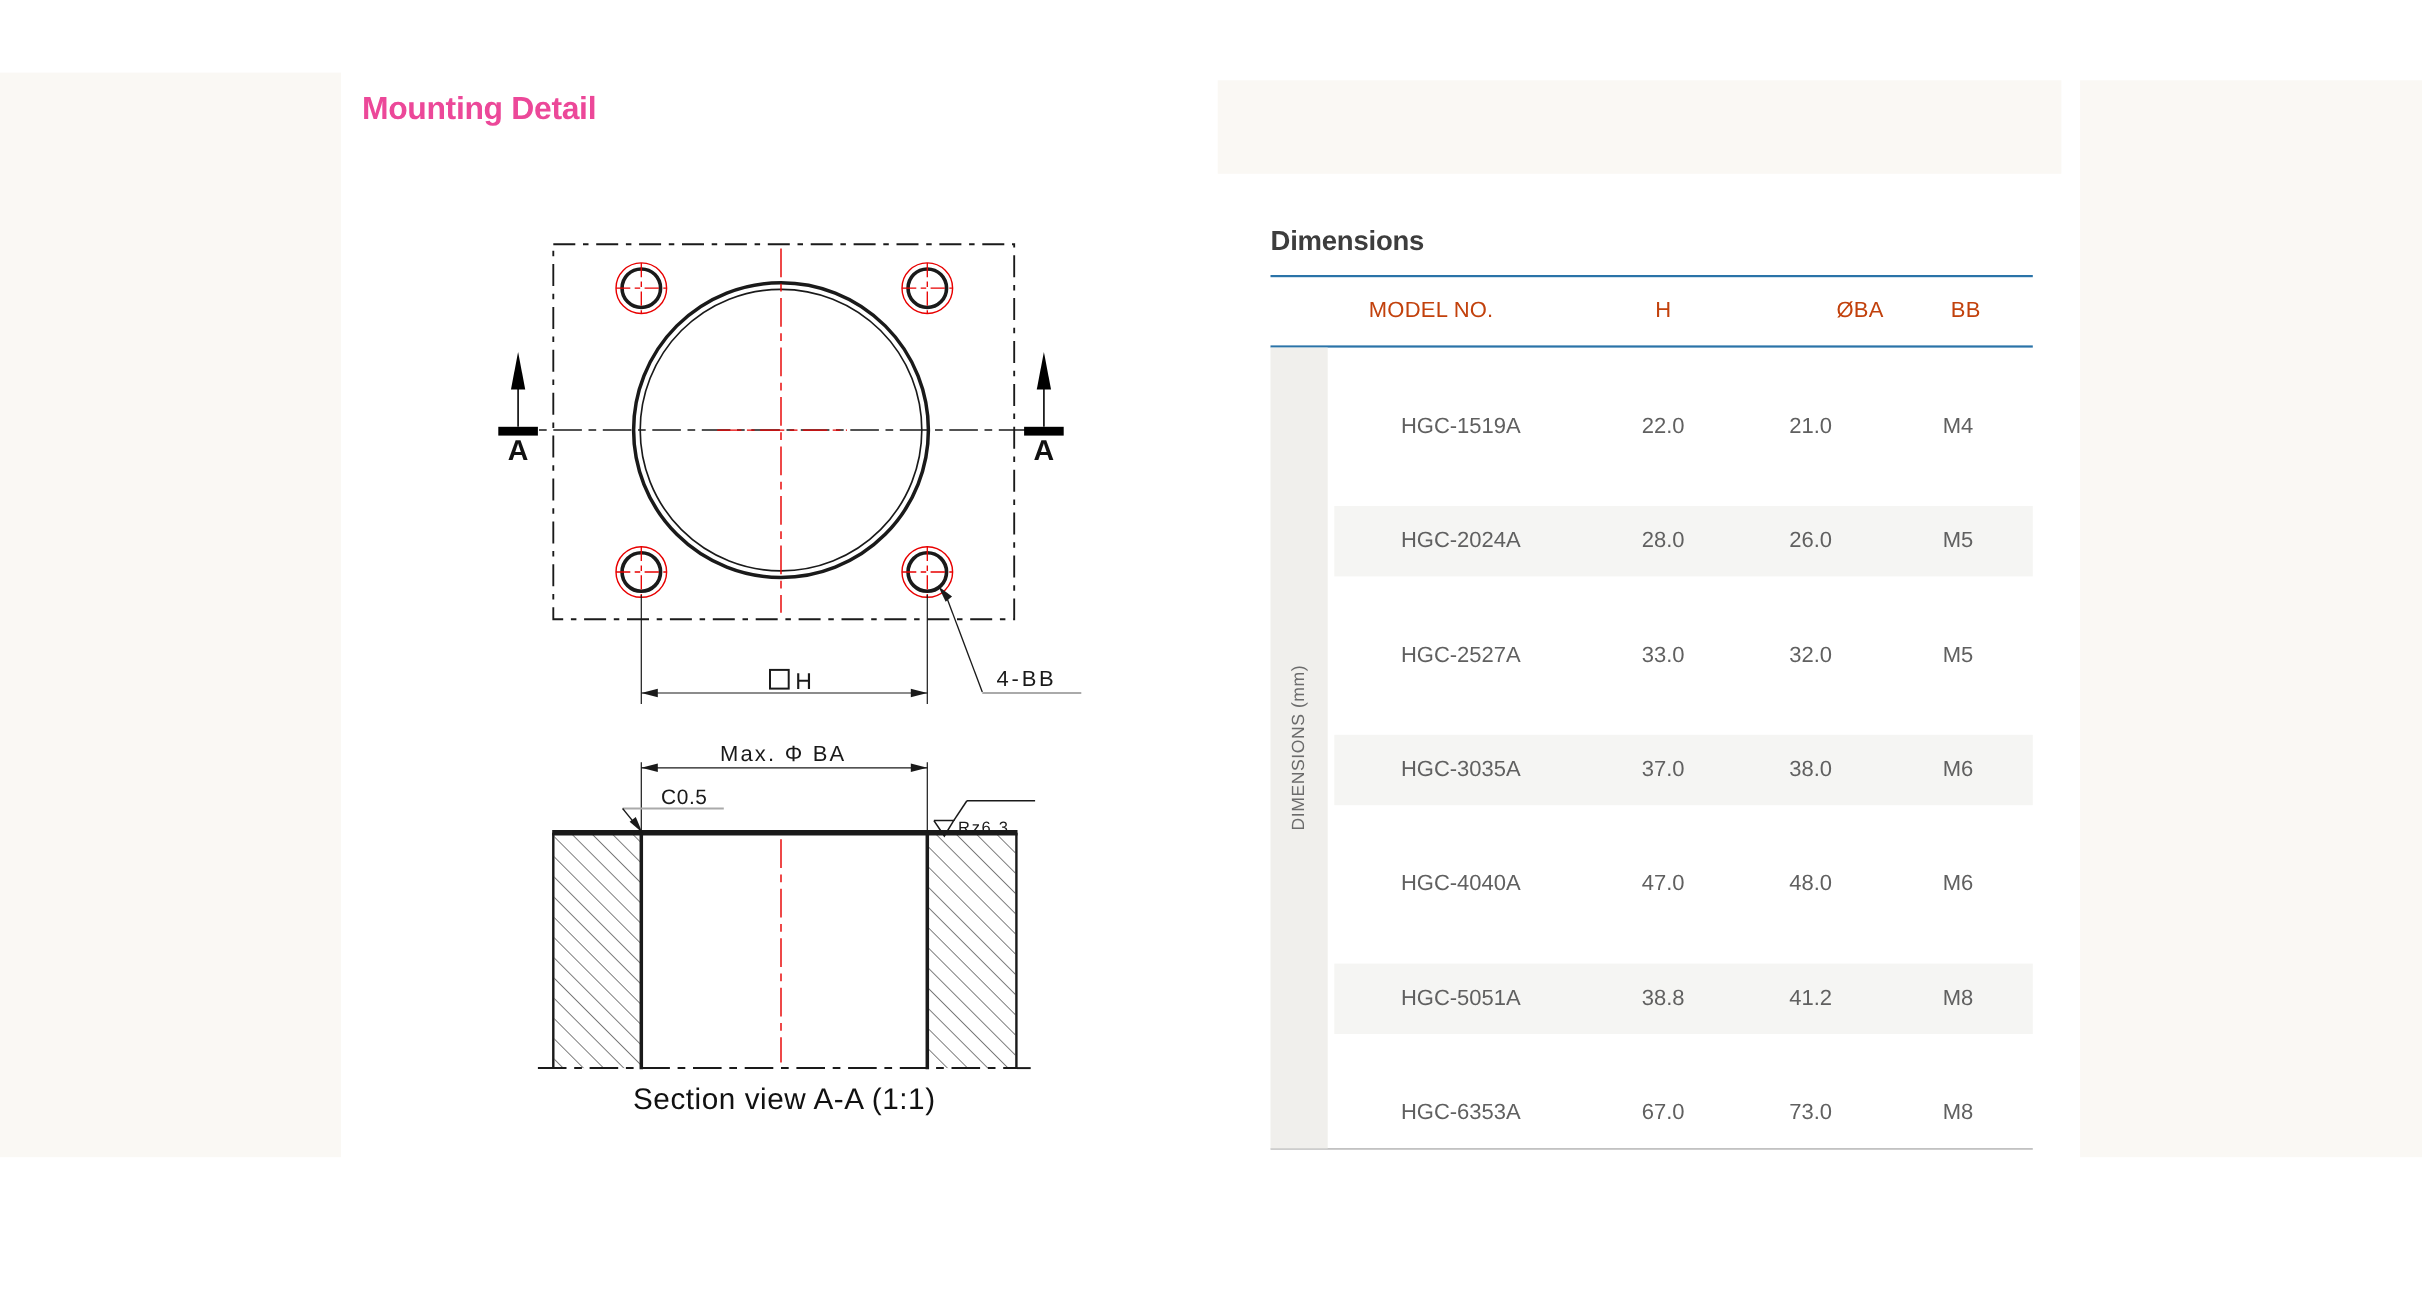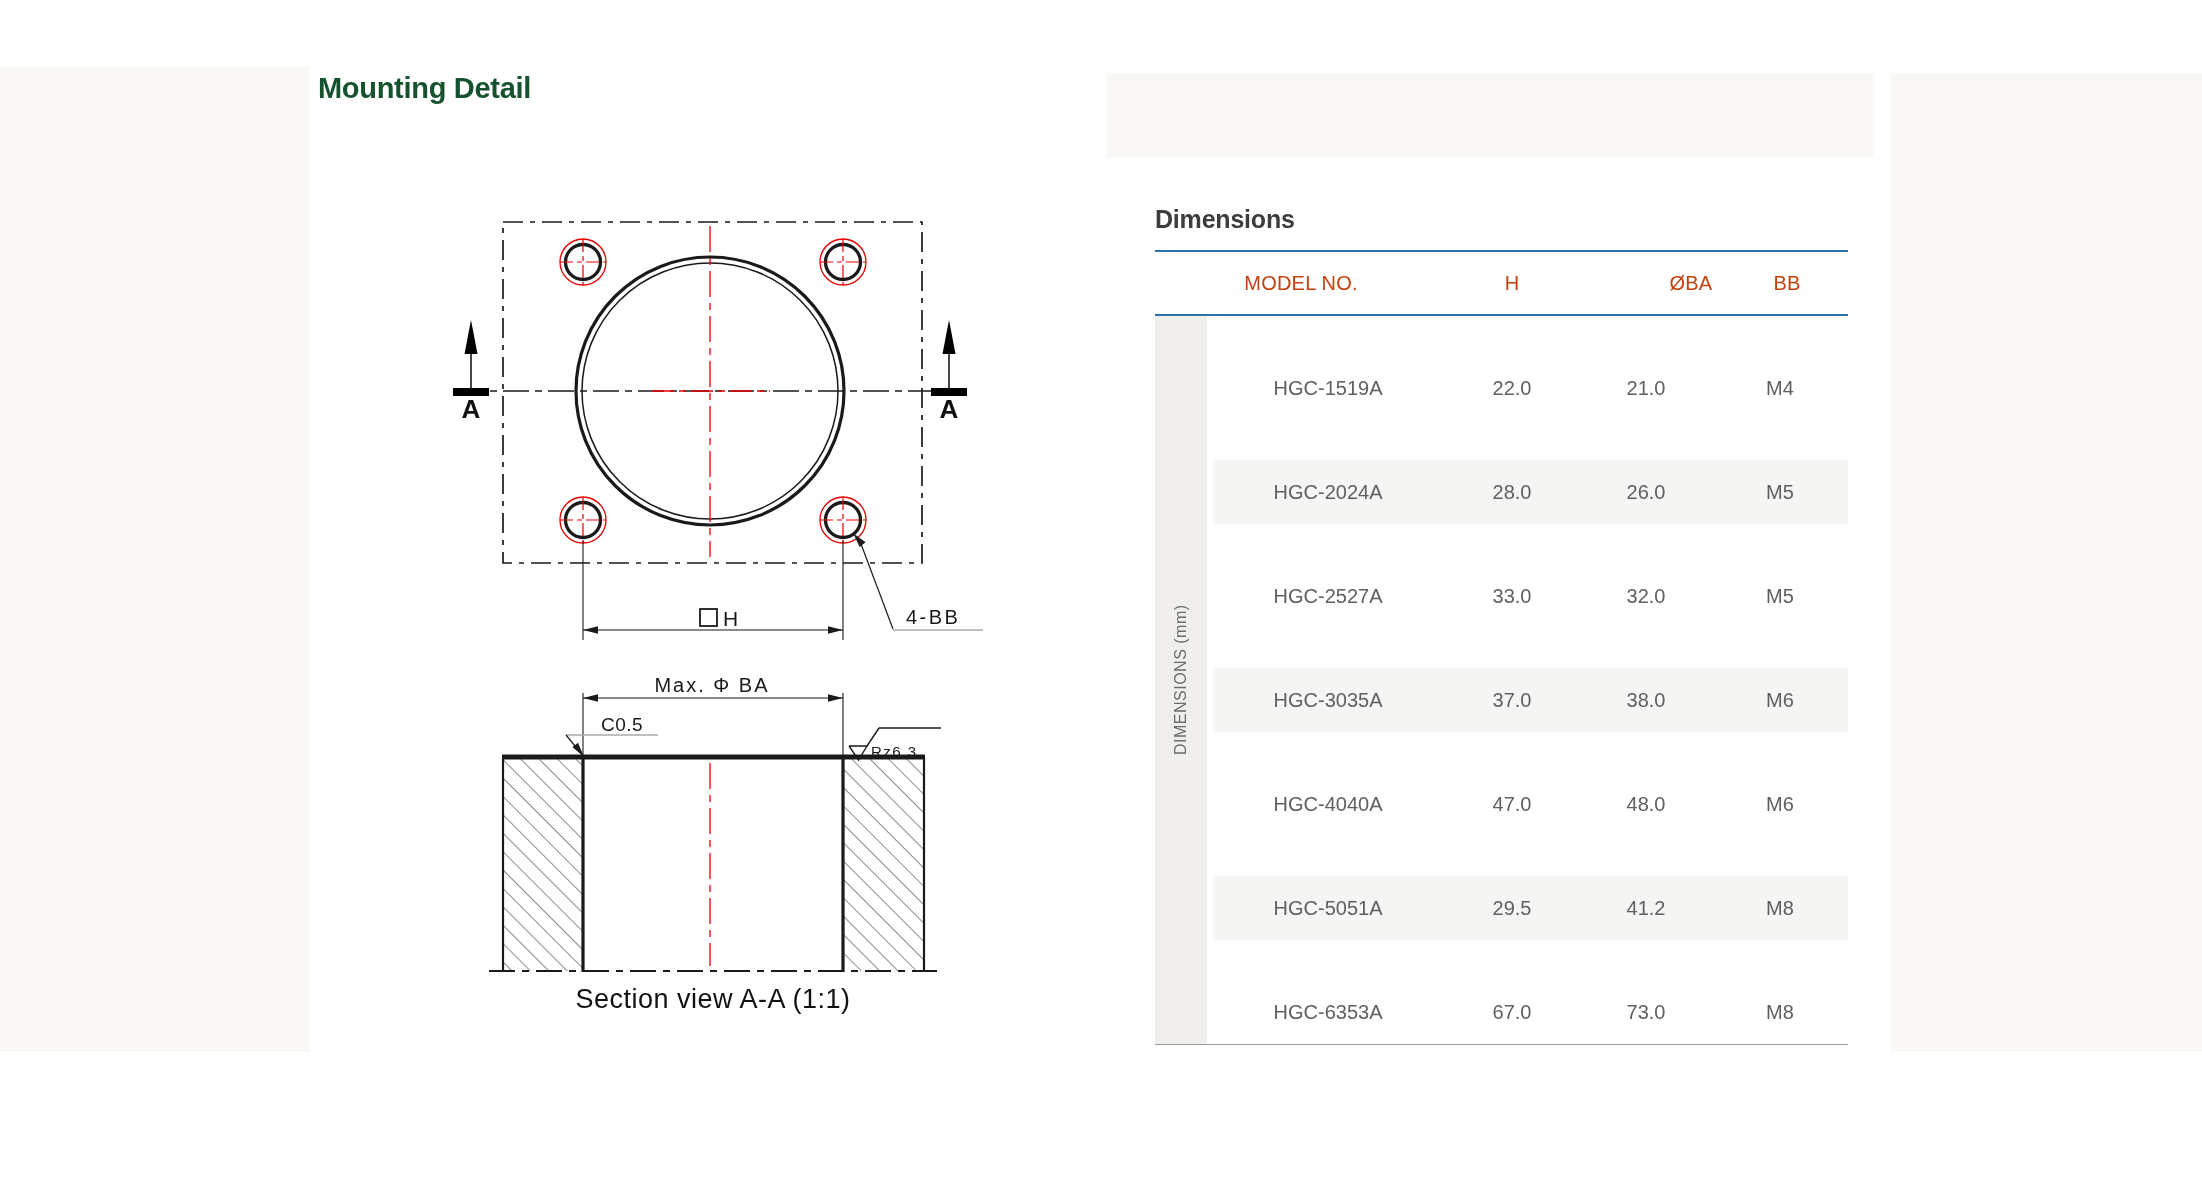--- a/index.html
+++ b/index.html
@@ -7,22 +7,22 @@
     width:2202px;height:1177px;position:relative;overflow:hidden;
     background:#ffffff;
     font-family:"Liberation Sans","DejaVu Sans",sans-serif;
   }
   .margin-bg{position:absolute;background:#faf8f4;}
   #margin-left{left:0;top:66px;width:310px;height:986px;}
   #margin-right{left:1891px;top:73px;width:311px;height:979px;}
   #band-top-right{left:1107px;top:73px;width:767px;height:85px;}
 
   #page-title{
-    position:absolute;left:318px;top:72px;margin:0;
-    font-size:29px;font-weight:600;color:#14532d;letter-spacing:-0.3px;
+    position:absolute;left:318px;top:72px;margin:11px;
+    font-size:29px;font-weight:600;color:#ec4899;letter-spacing:-0.3px;
   }
 
   #drawing-svg{position:absolute;left:300px;top:180px;}
 
   
   #dimensions-section{position:absolute;left:1155px;top:205px;width:693px;}
   #dimensions-heading{
     margin:0 0 16px 0;font-size:25px;font-weight:600;color:#3d3d3d;letter-spacing:-0.2px;
   }
   #dim-table{width:693px;border-bottom:1.5px solid #9b9b9b;}
@@ -233,21 +233,21 @@
 
   <div class="trow">
     <span class="cell c-model">HGC-4040A</span>
     <span class="cell c-h">47.0</span>
     <span class="cell c-ba">48.0</span>
     <span class="cell c-bb">M6</span>
   </div>
 
   <div class="trow striped">
     <span class="cell c-model">HGC-5051A</span>
-    <span class="cell c-h">29.5</span>
+    <span class="cell c-h">38.8</span>
     <span class="cell c-ba">41.2</span>
     <span class="cell c-bb">M8</span>
   </div>
 
   <div class="trow">
     <span class="cell c-model">HGC-6353A</span>
     <span class="cell c-h">67.0</span>
     <span class="cell c-ba">73.0</span>
     <span class="cell c-bb">M8</span>
   </div>

